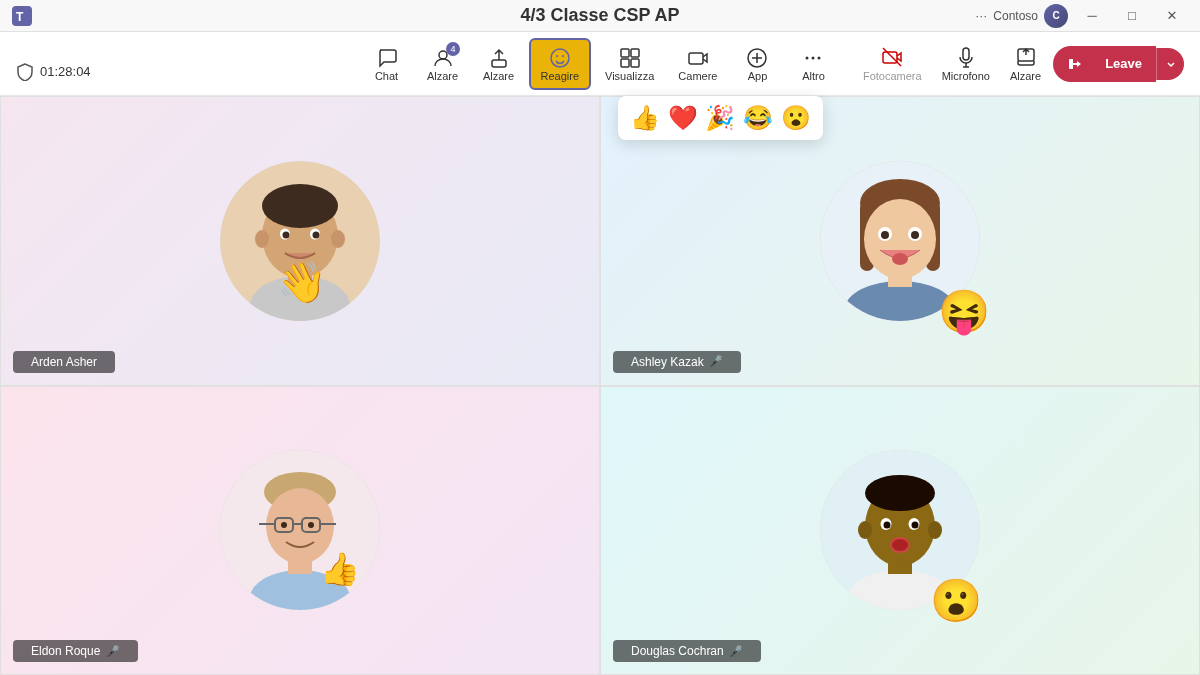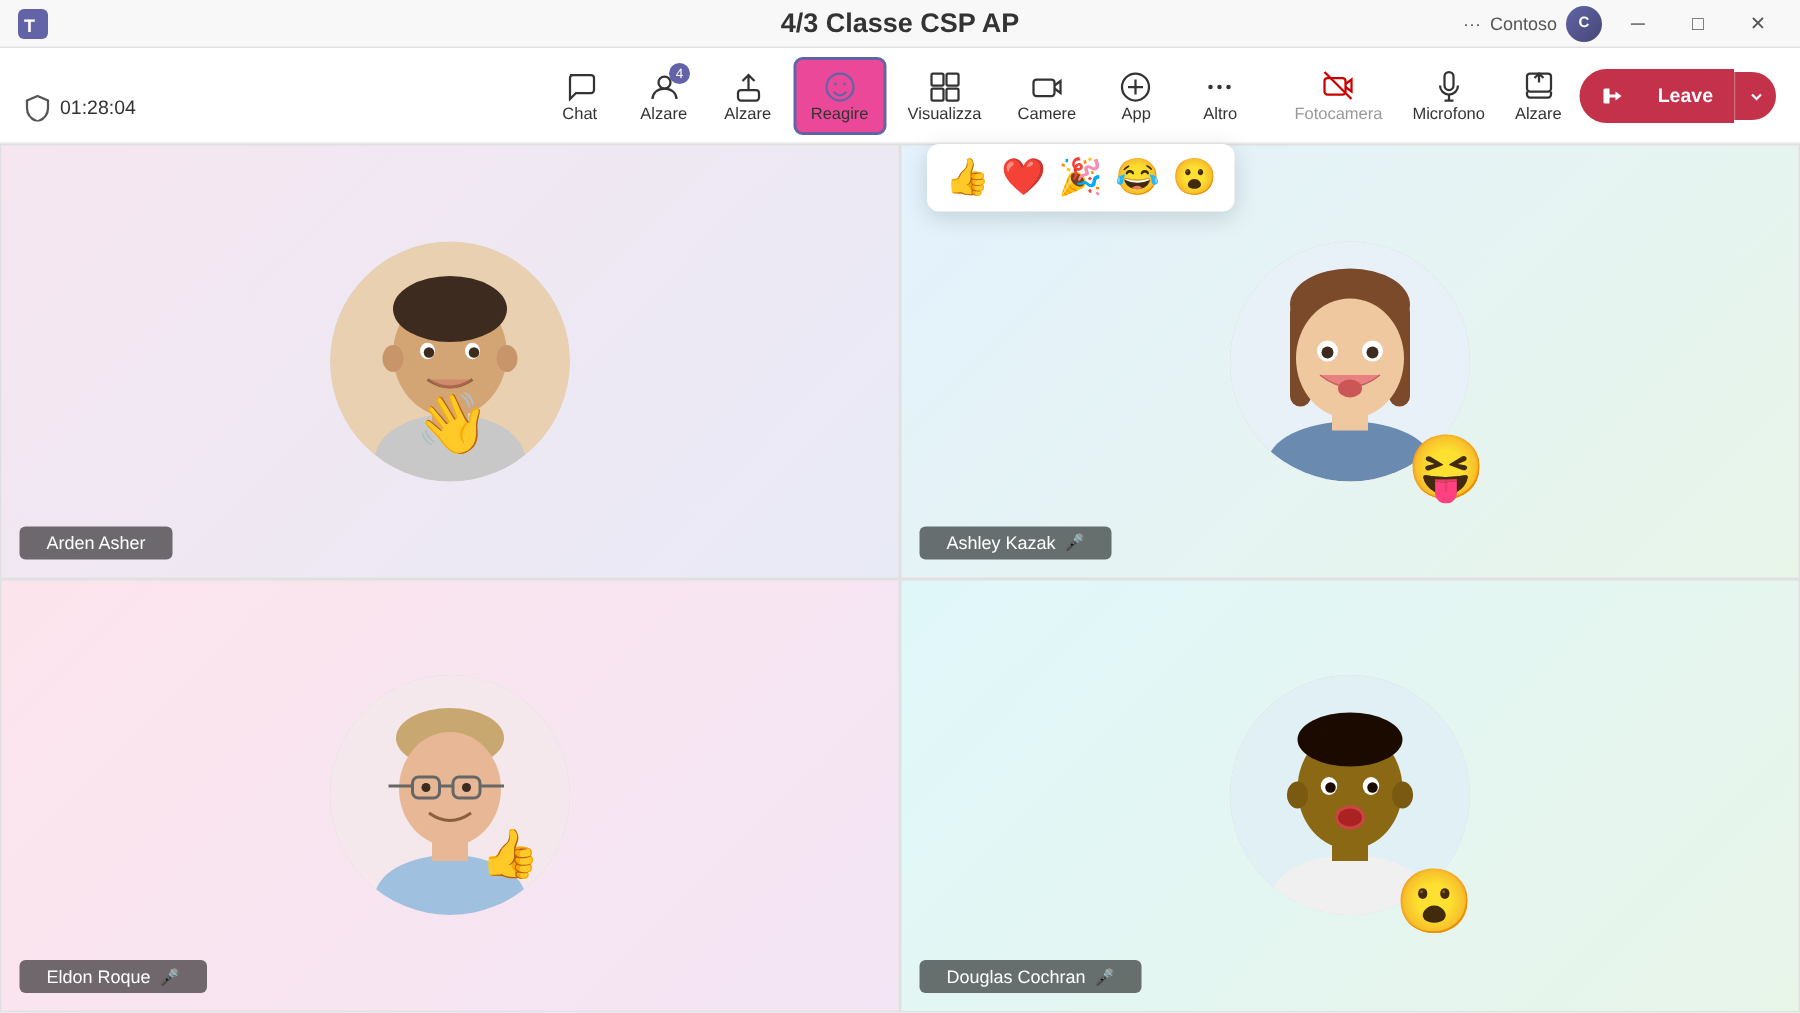--- a/index.html
+++ b/index.html
@@ -104,21 +104,21 @@
       flex-direction: column;
       align-items: center;
       justify-content: center;
       padding: 6px 10px;
       border-radius: 6px;
       cursor: pointer;
       min-width: 52px;
     }
     .toolbar-btn.active {
       border: 2px solid #6264a7;
-      background: #ec4899;
+      background: #eab308;
     }
     .toolbar-btn .icon-area {
       font-size: 20px;
       height: 24px;
       display: flex;
       align-items: center;
       justify-content: center;
     }
     .toolbar-btn .label {
       font-size: 11px;

